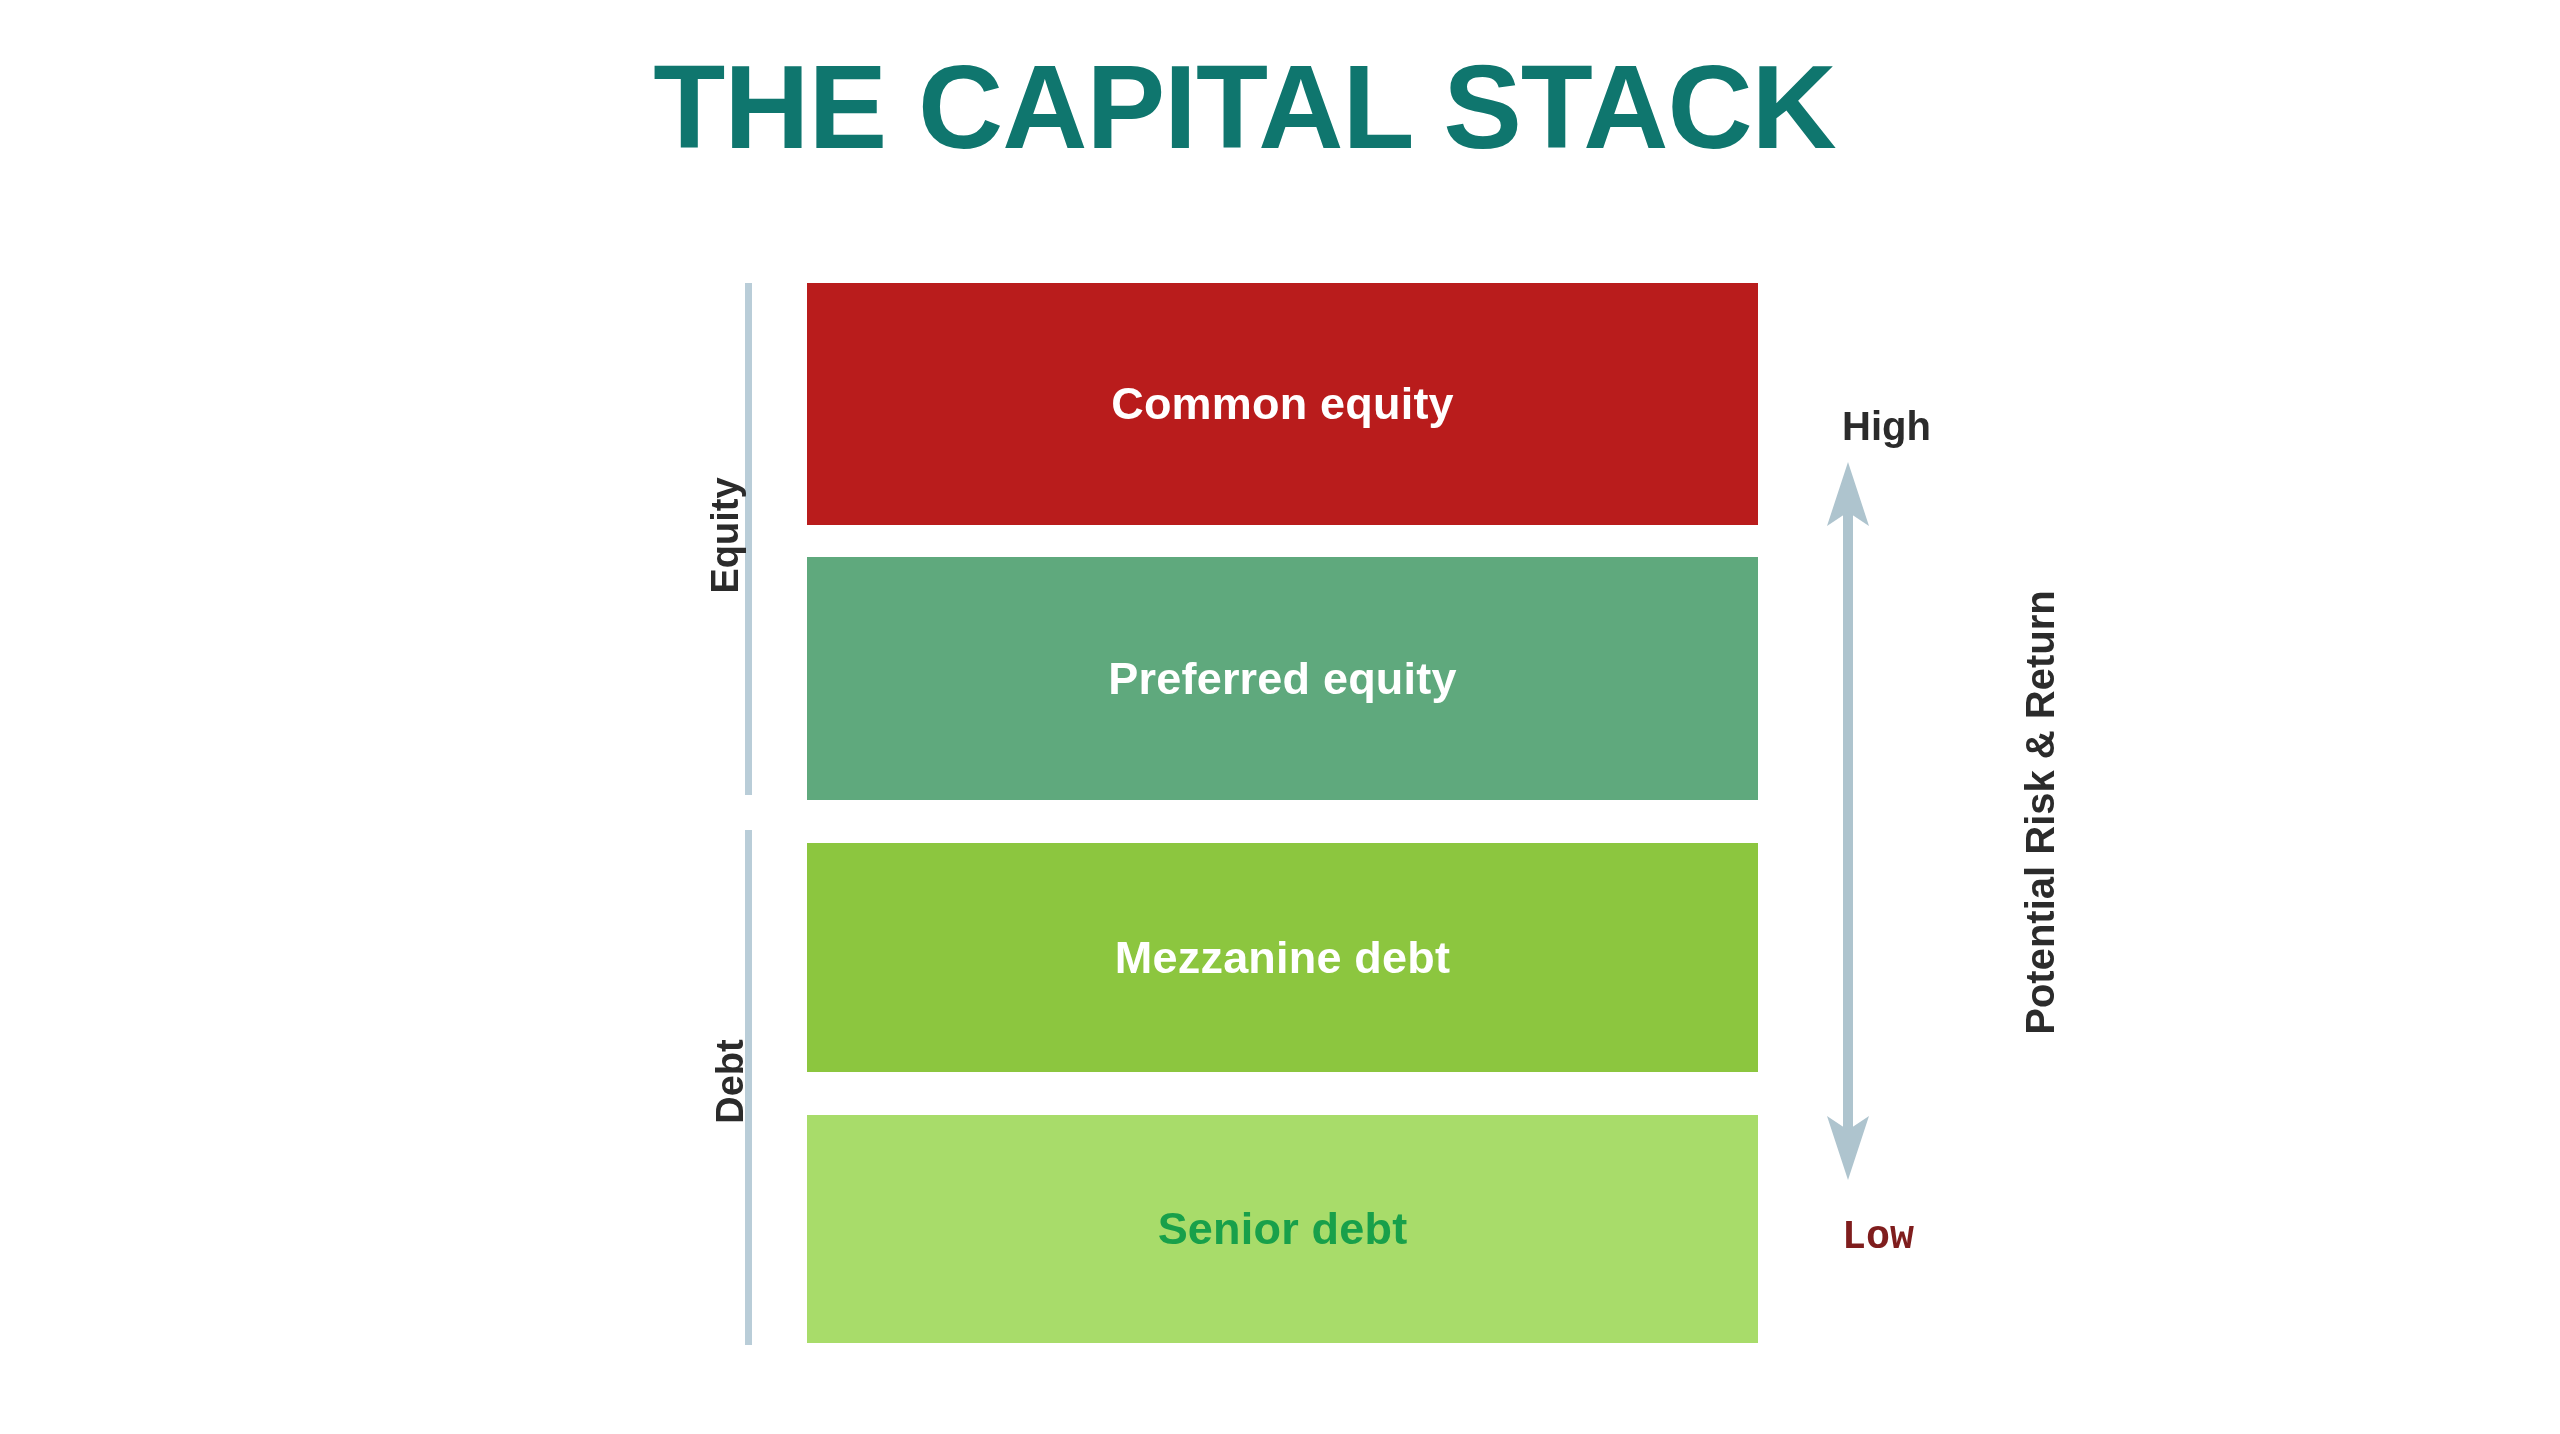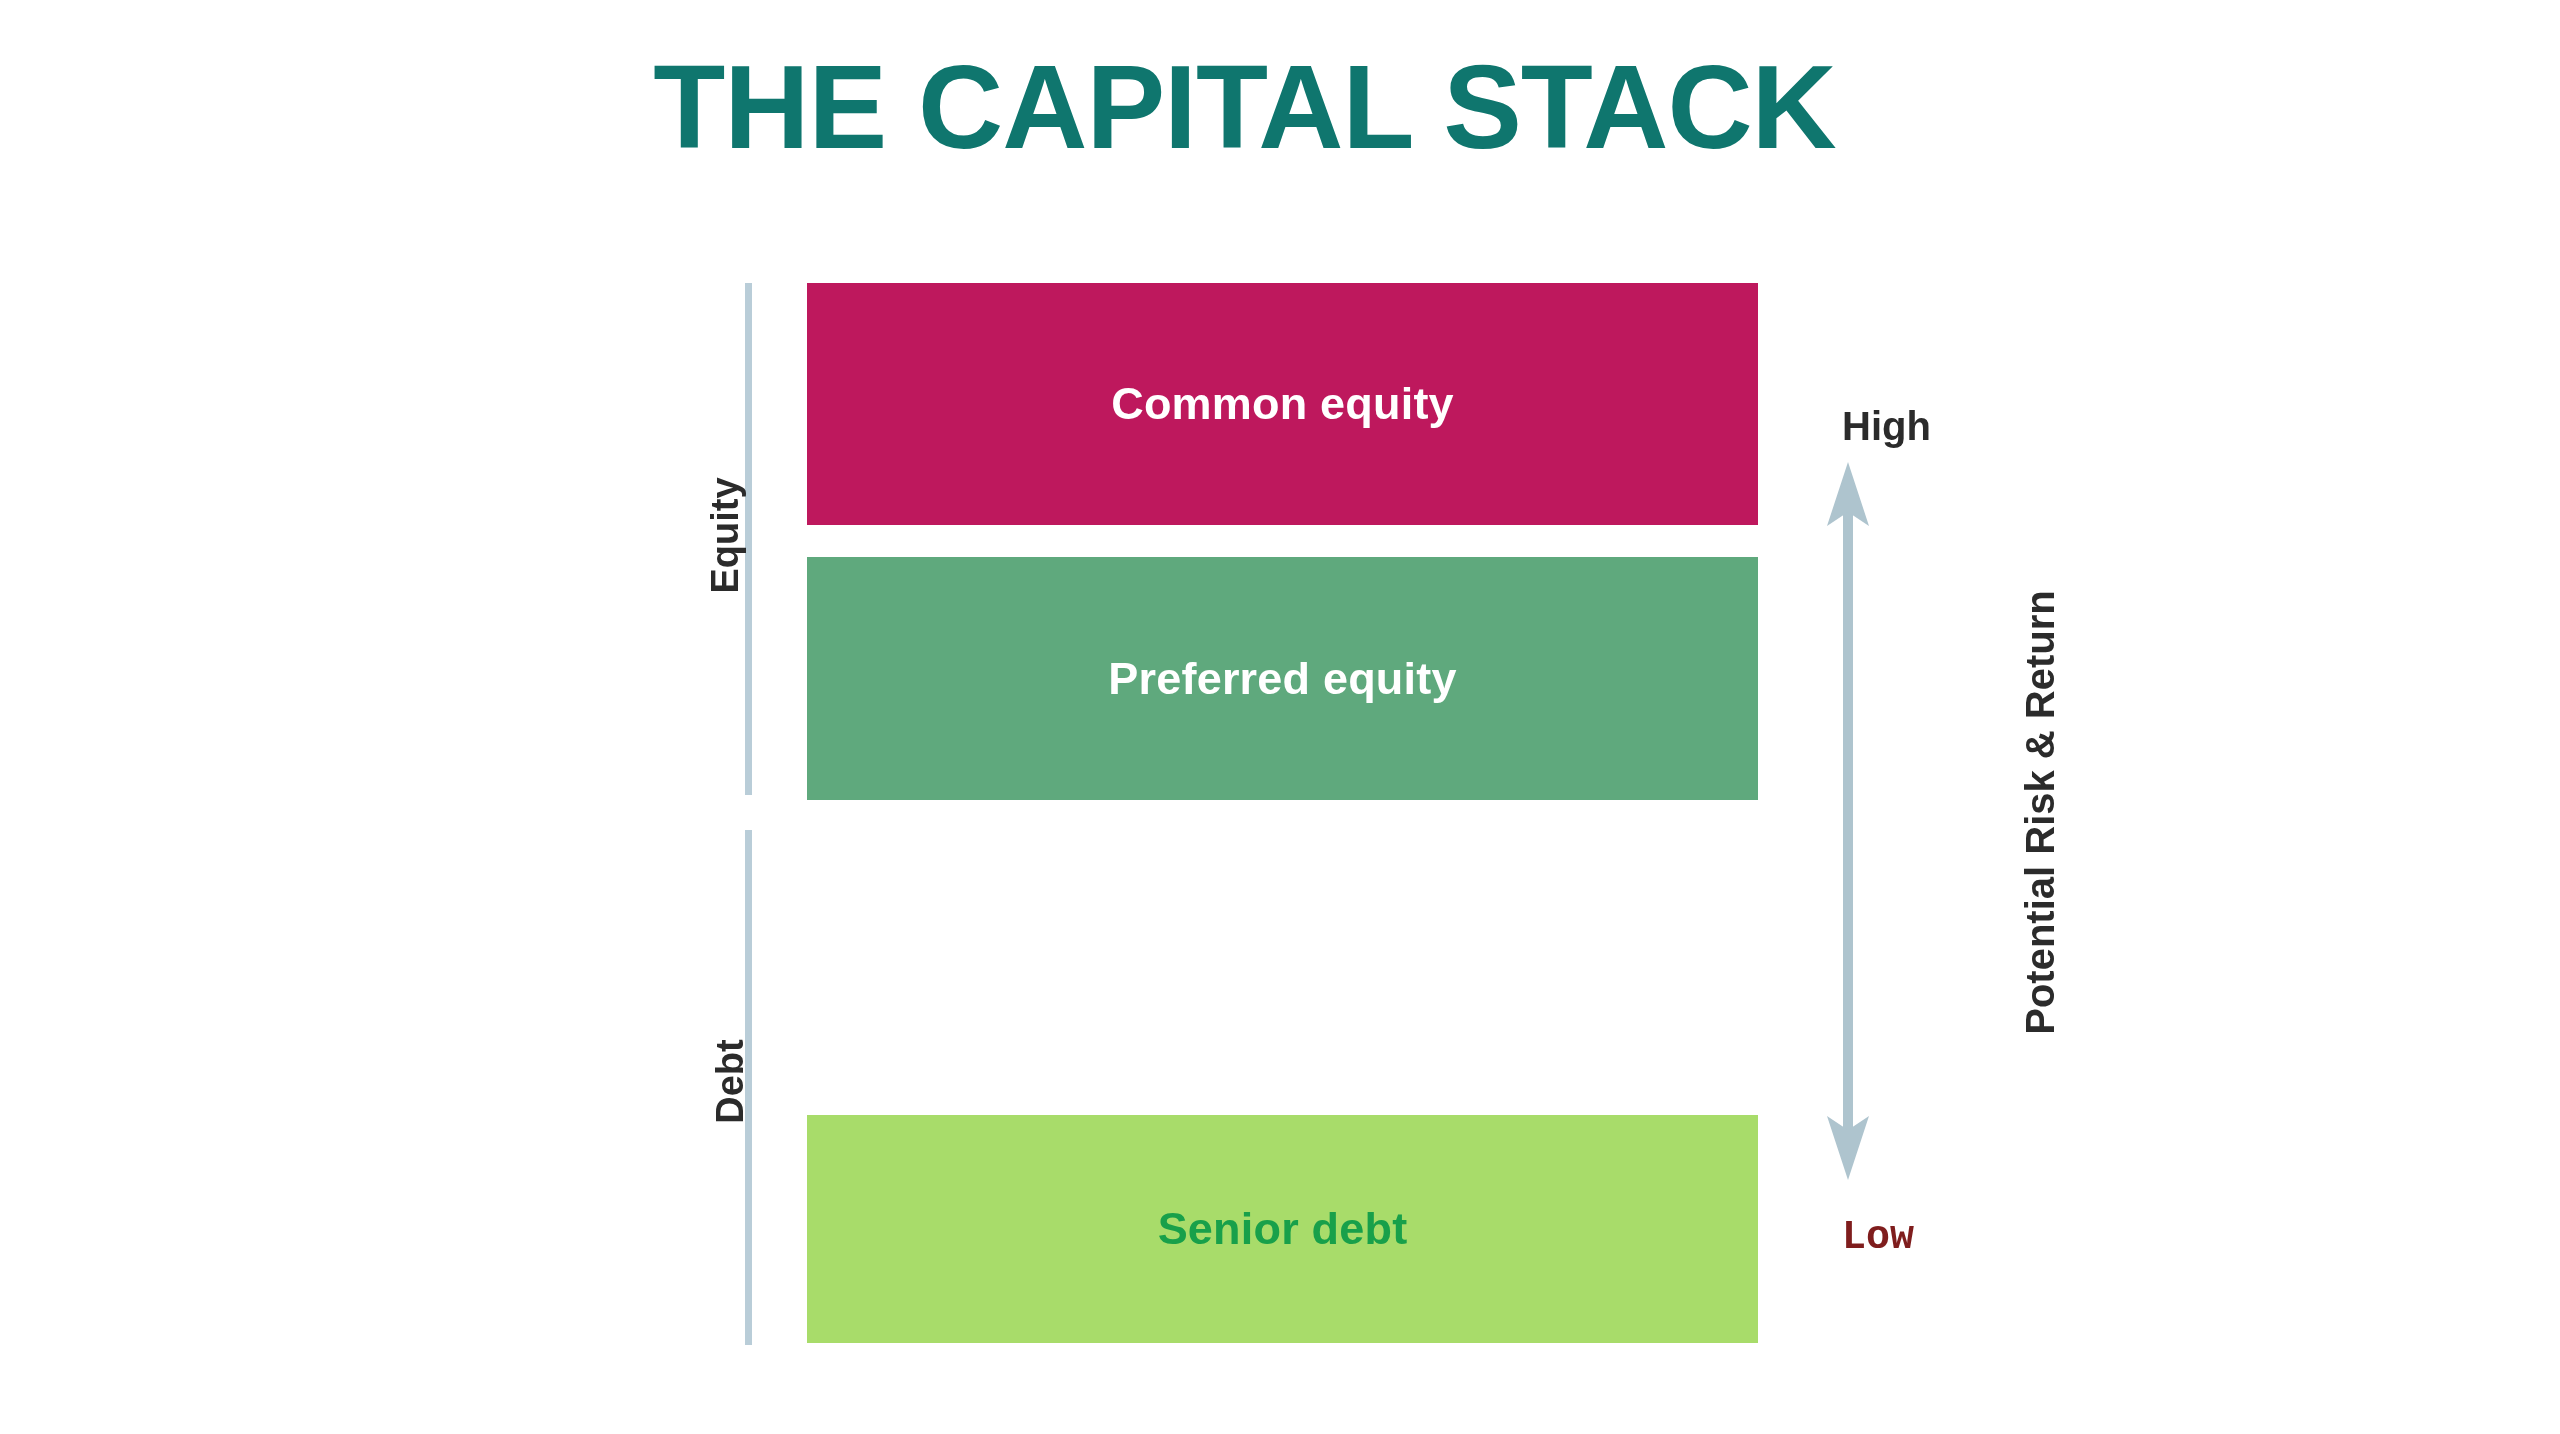--- a/index.html
+++ b/index.html
@@ -151,28 +151,31 @@
   <div class="title" style="color: #0f766e;">THE CAPITAL STACK</div>
 
   <div class="rail rail-equity" style="background-color: rgb(185, 205, 216);"></div>
   <div class="rail rail-debt" style="background-color: rgb(185, 205, 216);"></div>
 
   <div class="side-label side-label-equity" style="color: rgb(43, 43, 43);">Equity</div>
   <div class="side-label side-label-debt" style="color: rgb(43, 43, 43);">Debt</div>
 
   <div class="stack">
 
-    <div class="bar bar-1" style="background-color: #be185d;">
+    <div class="bar bar-1" style="background-color: #b91c1c;">
       <span class="bar-label" style="color: rgb(255, 255, 255);">Common equity</span>
     </div>
 
     <div class="bar bar-2" style="background-color: rgb(95, 169, 125);">
       <span class="bar-label" style="color: rgb(255, 255, 255);">Preferred equity</span>
     </div>
 
+    <div class="bar bar-3" style="background-color: rgb(140, 198, 63);">
+      <span class="bar-label" style="color: rgb(255, 255, 255);">Mezzanine debt</span>
+    </div>
 
     <div class="bar bar-4" style="background-color: rgb(168, 220, 106);">
       <span class="bar-label" style="color: rgb(24, 160, 74);">Senior debt</span>
     </div>
 
   </div>
 
   <div class="axis-word axis-high" style="color: rgb(43, 43, 43);">High</div>
 
   <div class="axis-arrow">

